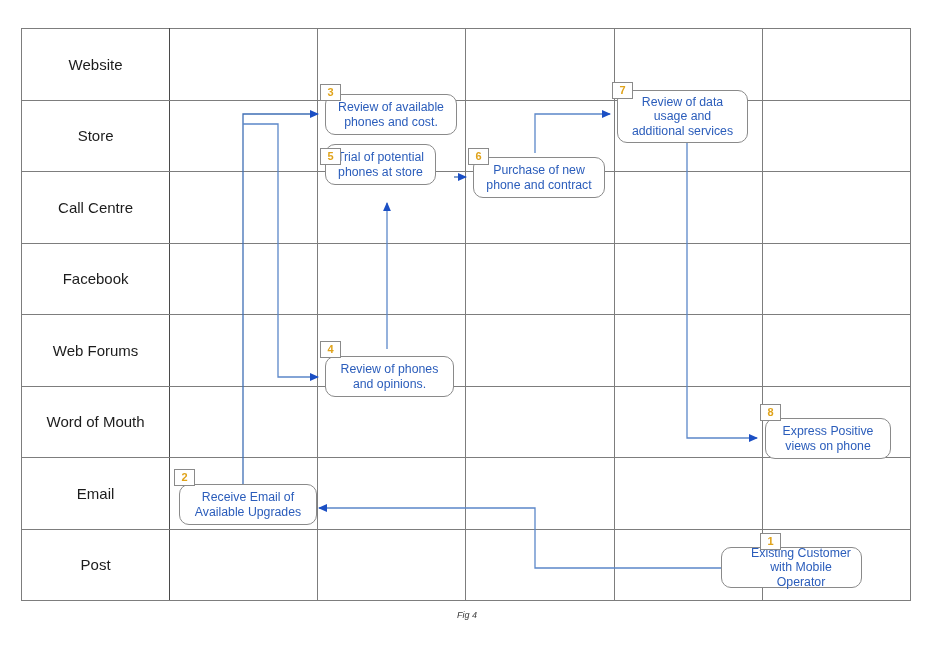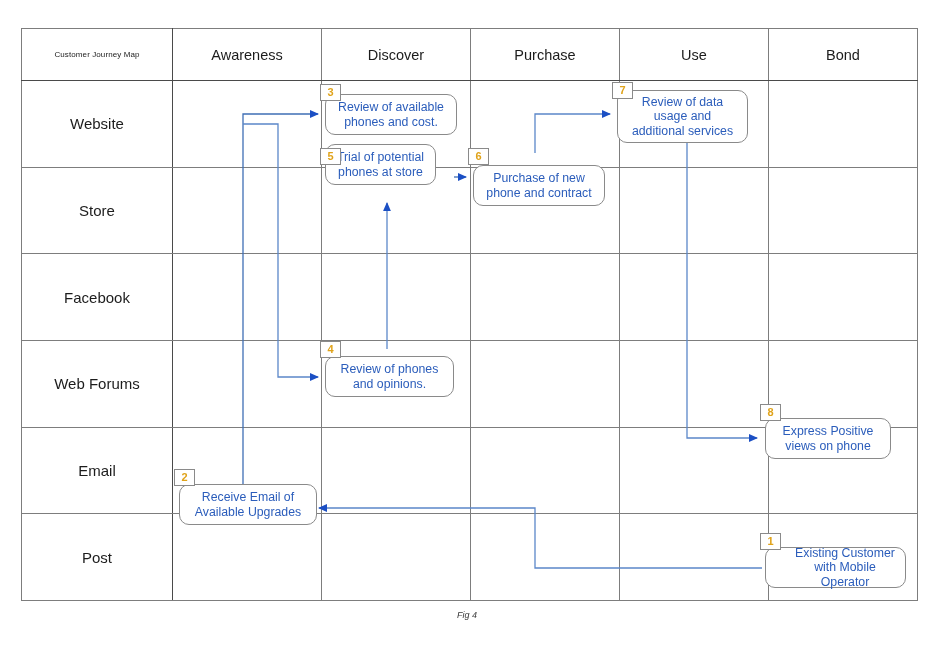--- a/index.html
+++ b/index.html
@@ -111,54 +111,62 @@
     color: #3a3a3a;
   }
 </style>
 </head>
 <body>
 
 <div id="canvas">
 
   <table id="grid">
     <tbody>
-      <tr class="head">
-        <td class="corner rowlab" style="width:150px">Customer Journey Map</td>
-        <td style="width:148px">Awareness</td>
-        <td style="width:148px">Discover</td>
-        <td style="width:148px">Purchase</td>
-        <td style="width:148px">Use</td>
-        <td style="width:148px">Bond</td>
-      </tr>
       <tr class="body">
         <td class="rowlab">Website</td>
         <td></td>
         <td></td>
         <td></td>
         <td></td>
         <td></td>
       </tr>
       <tr class="body">
         <td class="rowlab">Store</td>
         <td></td>
         <td></td>
         <td></td>
         <td></td>
         <td></td>
       </tr>
       <tr class="body">
+        <td class="rowlab">Call Centre</td>
+        <td></td>
+        <td></td>
+        <td></td>
+        <td></td>
+        <td></td>
+      </tr>
+      <tr class="body">
         <td class="rowlab">Facebook</td>
         <td></td>
         <td></td>
         <td></td>
         <td></td>
         <td></td>
       </tr>
       <tr class="body">
         <td class="rowlab">Web Forums</td>
+        <td></td>
+        <td></td>
+        <td></td>
+        <td></td>
+        <td></td>
+      </tr>
+      <tr class="body">
+        <td class="rowlab">Word of Mouth</td>
         <td></td>
         <td></td>
         <td></td>
         <td></td>
         <td></td>
       </tr>
       <tr class="body">
         <td class="rowlab">Email</td>
         <td></td>
         <td></td>
@@ -213,21 +221,21 @@
   </div>
 
   <div class="node-wrap">
     <div class="badge" style="left:320px; top:148px;">5</div>
     <div class="node" style="left:325px; top:144px; width:111px; height:41px;">Trial of potential
 phones at store</div>
   </div>
 
   <div class="node-wrap">
     <div class="badge" style="left:468px; top:148px;">6</div>
-    <div class="node" style="left:473px; top:157px; width:132px; height:41px;margin-top:8px;">Purchase of new
+    <div class="node" style="left:473px; top:157px; width:132px; height:41px;">Purchase of new
 phone and contract</div>
   </div>
 
   <div class="node-wrap">
     <div class="badge" style="left:320px; top:341px;">4</div>
     <div class="node" style="left:325px; top:356px; width:129px; height:41px;">Review of phones
 and opinions.</div>
   </div>
 
   <div class="node-wrap">
@@ -237,19 +245,19 @@
   </div>
 
   <div class="node-wrap">
     <div class="badge" style="left:174px; top:469px;">2</div>
     <div class="node" style="left:179px; top:484px; width:138px; height:41px;">Receive Email of
 Available Upgrades</div>
   </div>
 
   <div class="node-wrap">
     <div class="badge" style="left:760px; top:533px;">1</div>
-    <div class="node" style="left:765px; top:547px; width:141px; height:41px;padding-left:24px;">Existing Customer
+    <div class="node" style="left:721px; top:547px; width:141px; height:41px;padding-left:24px;">Existing Customer
 with Mobile Operator</div>
   </div>
 
   <div id="caption">Fig 4</div>
 
 </div>
 
 </body></html>

